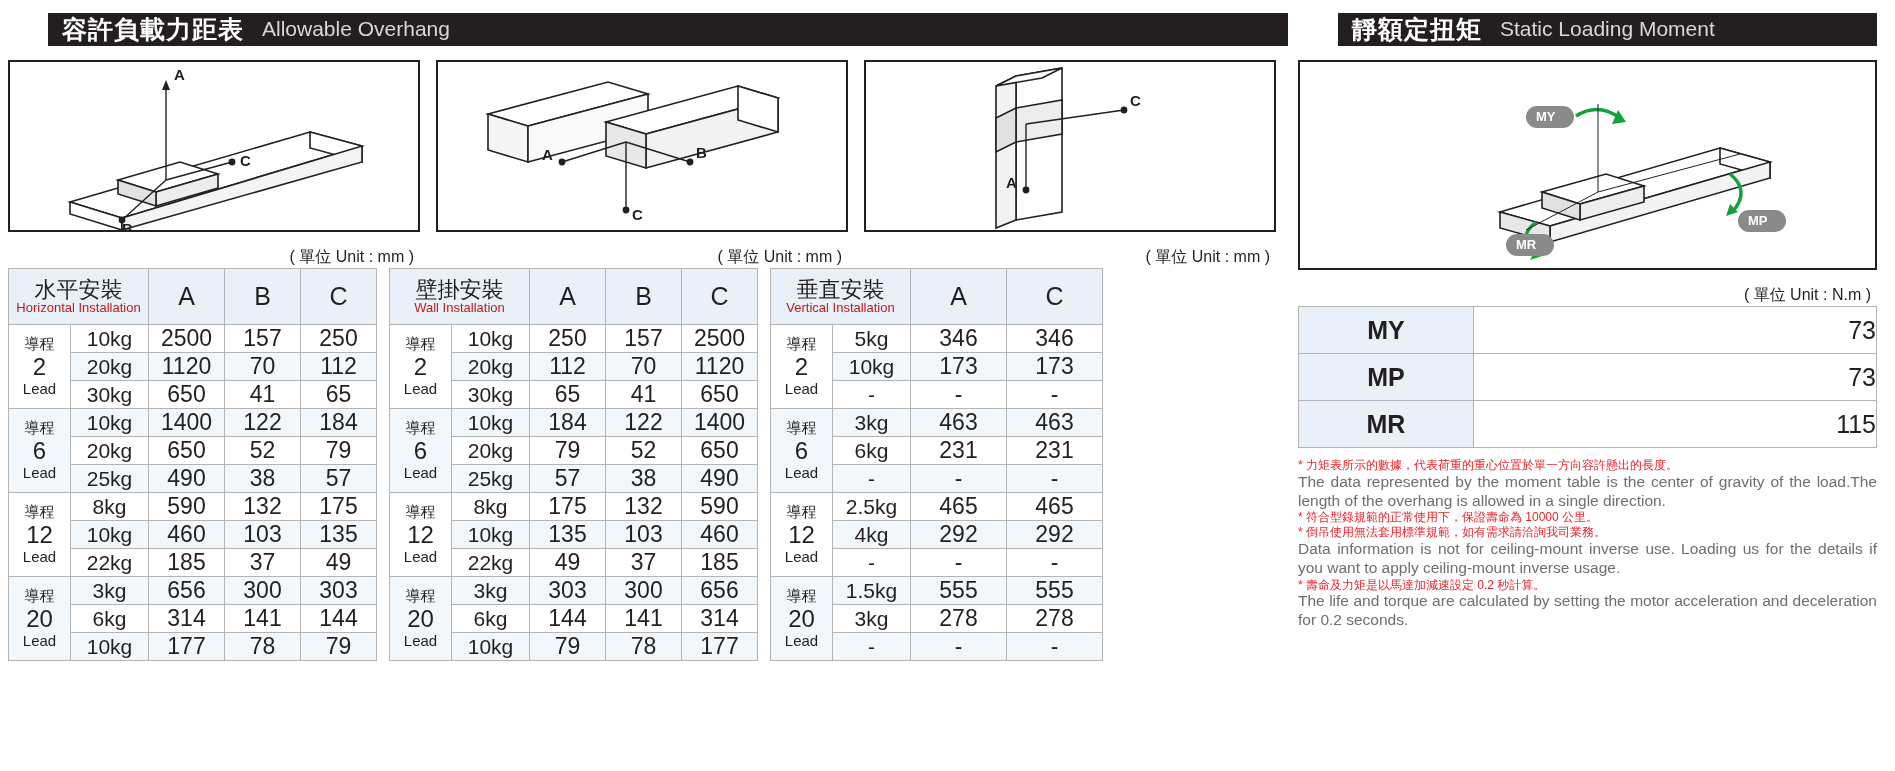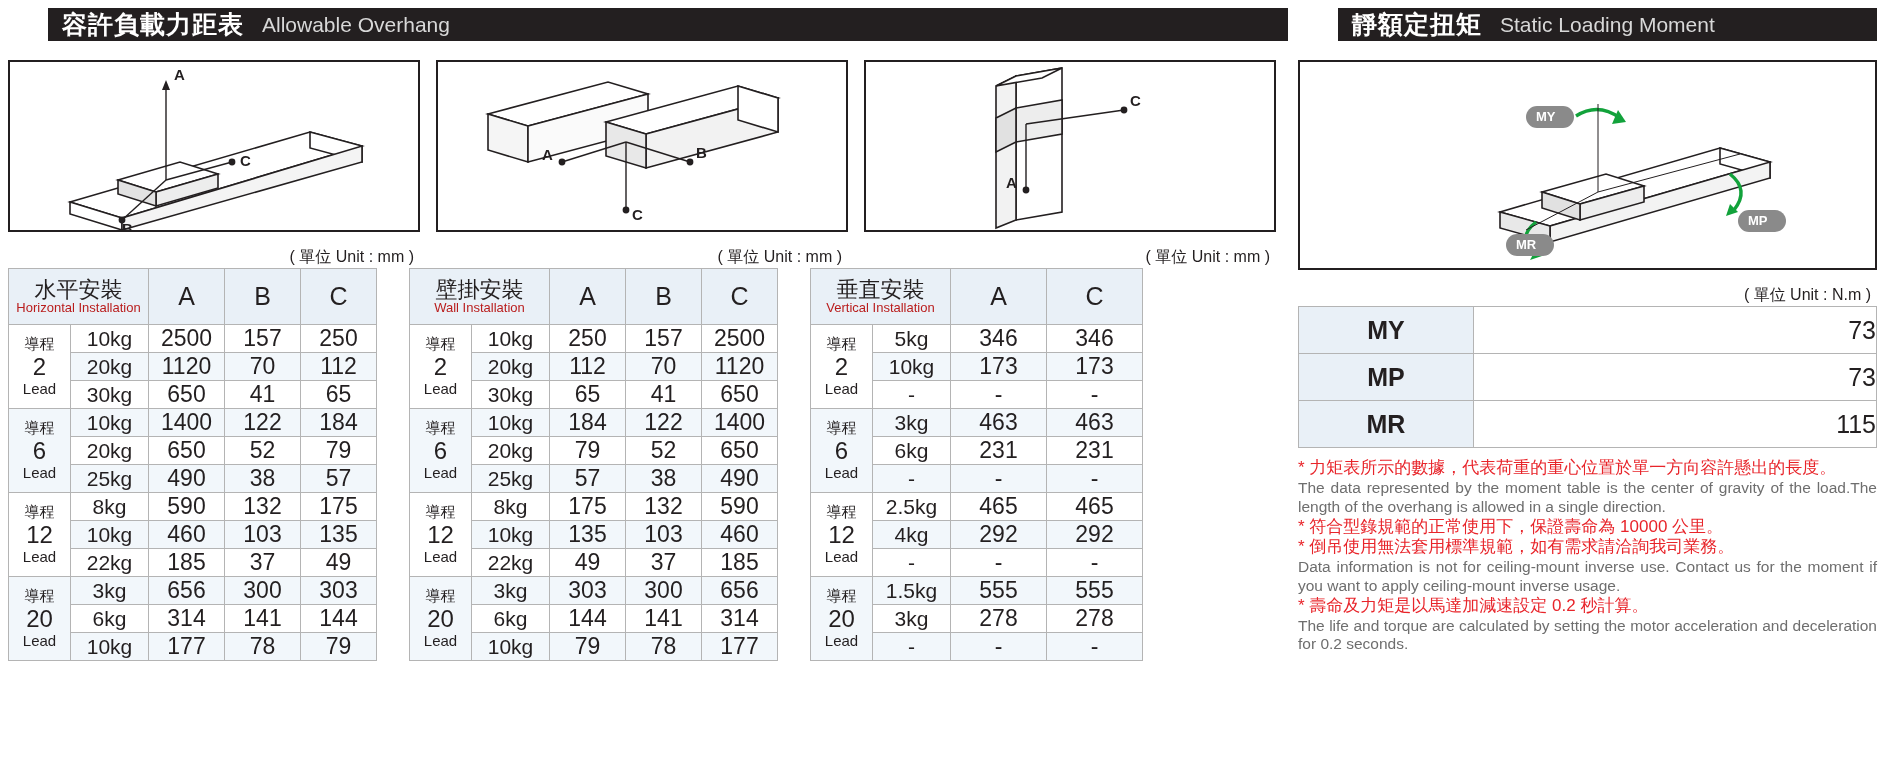--- a/index.html
+++ b/index.html
@@ -9,36 +9,36 @@
     font-family:"Liberation Sans", sans-serif;
     color:#231f20;
     overflow:hidden;
   }
   .page { position:relative; width:1895px; height:771px; display:flex; }
   .col-left { width:1288px; padding:8px 0 0 8px; position:relative; }
   .divider-vert { width:6px; background:#ffffff; }
   .col-right { width:595px; padding:8px 12px 0 4px; position:relative; }
 
   
-  .sec-head { display:flex; align-items:flex-start; height:42px; }
+  .sec-head { display:flex; align-items:center; height:42px; }
   .sec-head .swatch { width:40px; background:#a8c6e2; }
   .sec-head .bar { flex:1; background:#231f20; display:flex; align-items:center; padding-left:14px; }
   .sec-head .bar .cn { color:#ffffff; font-size:25px; font-weight:bold; letter-spacing:1px; }
   .sec-head .bar .en { color:#d8d8d8; font-size:21px; margin-left:18px; font-weight:normal; }
 
   
   .diagram-row { display:flex; gap:16px; margin-top:10px; }
   .dbox { border:2px solid #231f20; background:#ffffff; position:relative; }
   .dbox.d1 { width:412px; height:172px; }
   .dbox.d2 { width:412px; height:172px; }
   .dbox.d3 { width:412px; height:172px; }
   .unit-note { text-align:right; font-size:16px; padding:15px 6px 0 0; color:#231f20; }
 
   
-  .tables-row { display:flex; gap:32px; }
+  .tables-row { display:flex; gap:12px; }
   table.ld { border-collapse:collapse; table-layout:fixed; }
   table.ld td, table.ld th { border:1px solid #b4b4b4; text-align:center; font-weight:normal; }
   .hdr-cell { background:#e9f0f7; height:56px; }
   .hdr-cell .cn { font-size:22px; display:block; line-height:1.05; }
   .hdr-cell .en { font-size:13px; color:#b91c1c; display:block; line-height:1.1; }
   .col-letter { background:#e9f0f7; font-size:25px; }
   .lead-cell { background:#e9f0f7; font-size:15px; line-height:1.15; width:62px; }
   .lead-cell .big { font-size:24px; display:block; }
   .kg { font-size:21px; }
   .num { font-size:23px; }
@@ -46,21 +46,21 @@
   tr.plain td { background:#ffffff; }
 
   
   .rbox { border:2px solid #231f20; background:#ffffff; height:210px; position:relative; margin-top:10px; }
   table.mom { border-collapse:collapse; table-layout:fixed; width:100%; }
   table.mom td { border:1px solid #b4b4b4; text-align:center; height:47px; }
   table.mom td.lbl { background:#e9f0f7; font-size:25px; font-weight:bold; width:175px; }
   table.mom td.val { font-size:25px; background:#ffffff;text-align:right; }
 
   .notes { margin-top:10px; line-height:1.22; }
-  .notes .cn { color:#e8242a; font-size:17px; }
+  .notes .cn { color:#e8242a; font-size:12px; }
   .notes .en { color:#6e6e6e; font-size:15.5px; text-align:justify; }
 
   
   svg { display:block; }
   text.lbl { font-family:"Liberation Sans", sans-serif; font-size:15px; font-weight:bold; fill:#231f20; }
   .pill { fill:#8a8a8a; }
   .pilltxt { font-family:"Liberation Sans", sans-serif; font-size:13px; font-weight:bold; fill:#ffffff; }
 </style>
 </head>
 <body>
@@ -547,19 +547,19 @@
         <td class="val">115</td>
       </tr>
     </tbody>
       </table>
 
     <div class="notes">
       <div class="cn">* 力矩表所示的數據，代表荷重的重心位置於單一方向容許懸出的長度。</div>
       <div class="en">The data represented by the moment table is the center of gravity of the load.The length of the overhang is allowed in a single direction.</div>
       <div class="cn">* 符合型錄規範的正常使用下，保證壽命為 10000 公里。</div>
       <div class="cn">* 倒吊使用無法套用標準規範，如有需求請洽詢我司業務。</div>
-      <div class="en">Data information is not for ceiling-mount inverse use. Contact us for the moment if you want to apply ceiling-mount inverse usage.</div>
+      <div class="en">Data information is not for ceiling-mount inverse use. Loading us for the details if you want to apply ceiling-mount inverse usage.</div>
       <div class="cn">* 壽命及力矩是以馬達加減速設定 0.2 秒計算。</div>
       <div class="en">The life and torque are calculated by setting the motor acceleration and deceleration for 0.2 seconds.</div>
     </div>
 
   </div>
 </div>
 
 </body></html>

